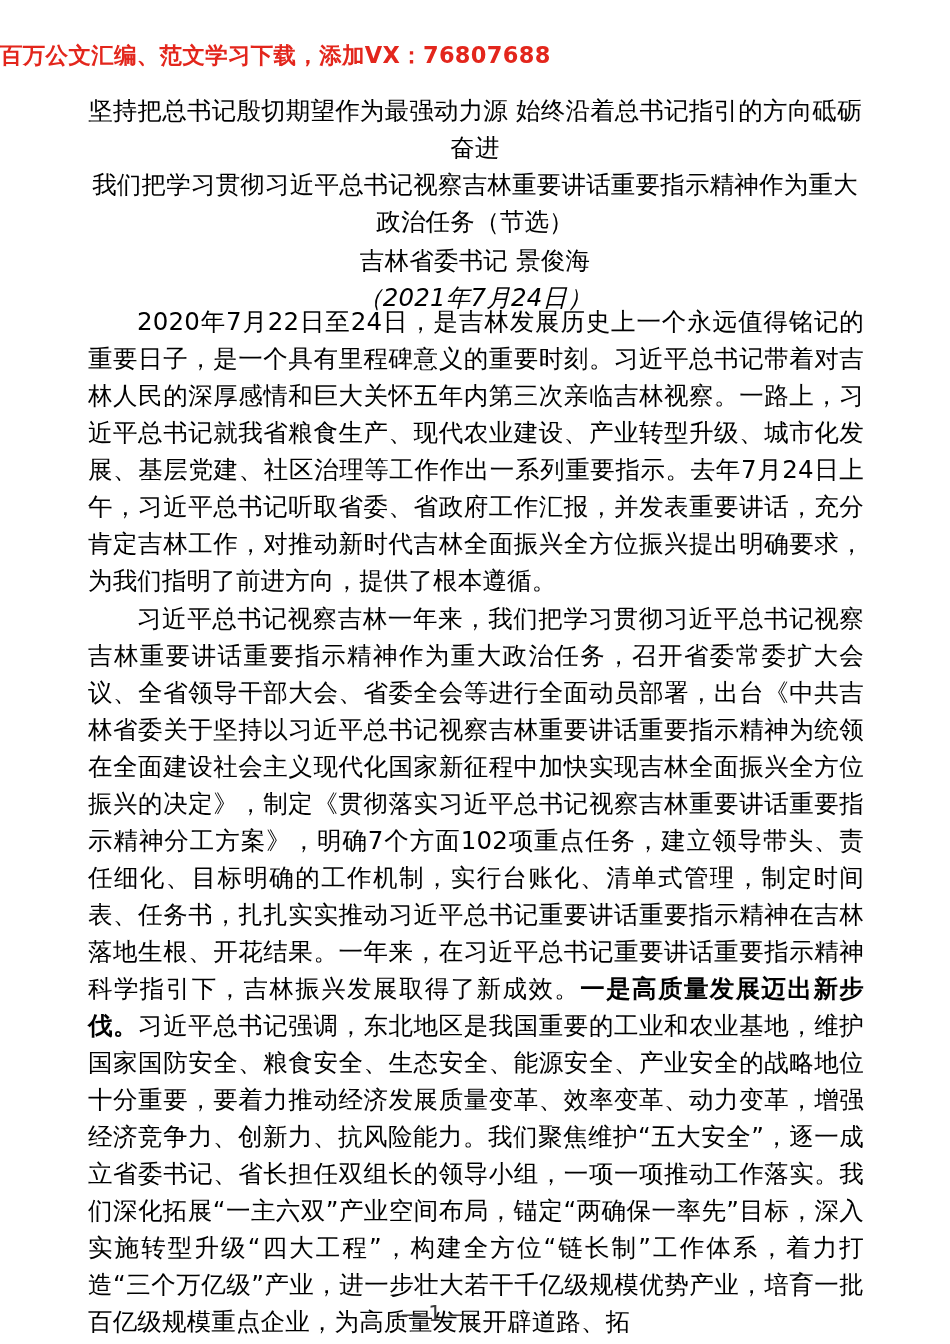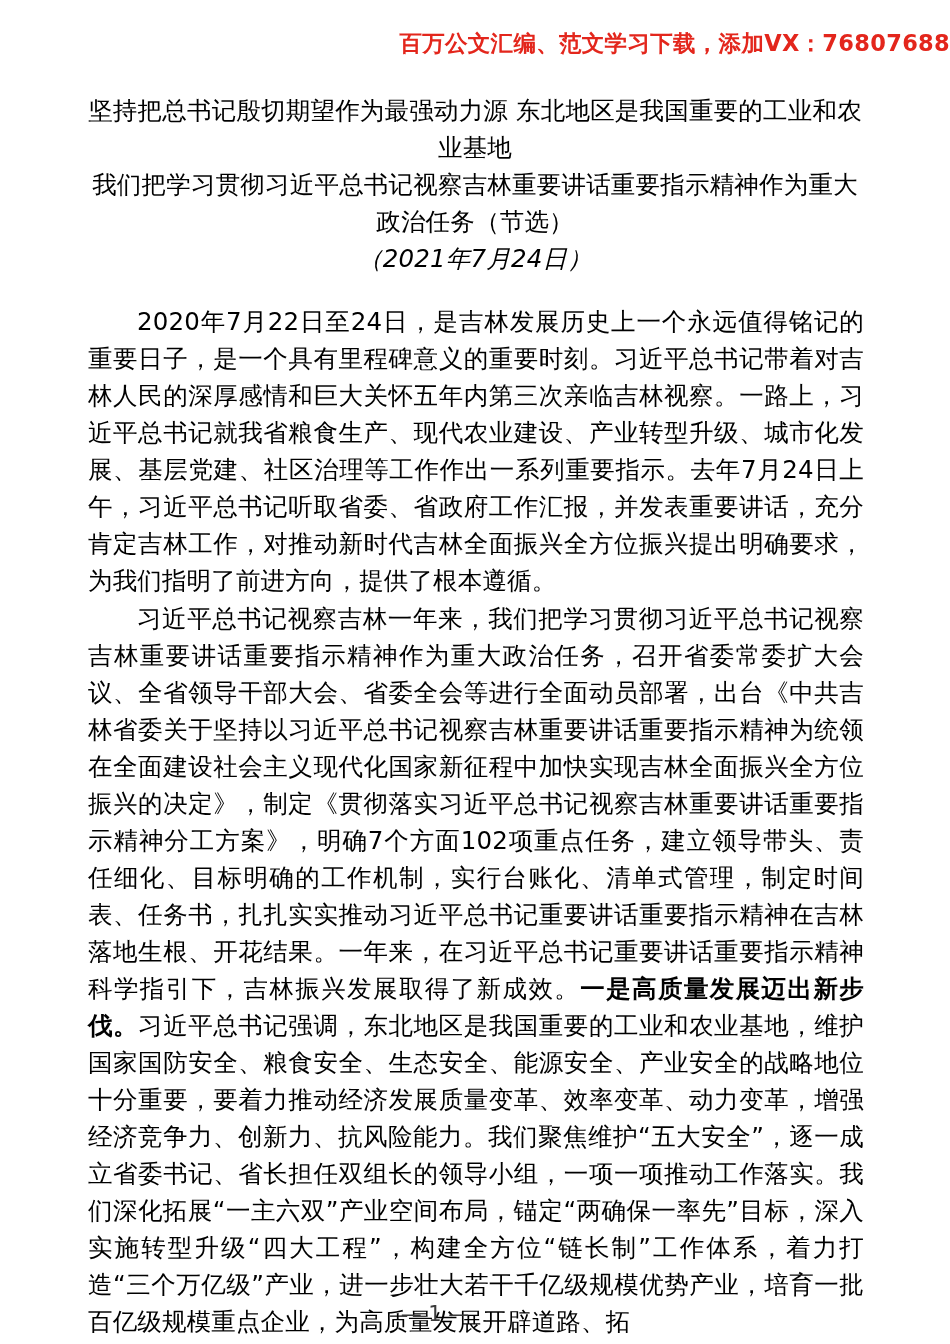--- a/index.html
+++ b/index.html
@@ -18,24 +18,24 @@
   .page {
     position: relative;
     width: 950px;
     height: 1344px;
     box-sizing: border-box;
   }
 
   
   .promo-header {
     position: absolute;
-    top: 28px;
+    top: 40px;
     left: 0;
     width: 950px;
-    text-align: right;
+    text-align: left;
     color: #e3261c;
     font-size: 22.5px;
     font-weight: 700;
     letter-spacing: 0.3px;
     white-space: nowrap;
   }
 
   
   .title-block {
     position: absolute;
@@ -97,22 +97,23 @@
   }
 </style>
 </head>
 <body>
 
 <div class="page">
 
   <div class="promo-header">百万公文汇编、范文学习下载，添加VX：76807688</div>
 
   <div class="title-block">
-    <div class="doc-title">坚持把总书记殷切期望作为最强动力源  东北地区是我国重要的工业和农业基地</div>
+    <div class="doc-title">坚持把总书记殷切期望作为最强动力源  始终沿着总书记指引的方向砥砺奋进</div>
     <div class="doc-title">我们把学习贯彻习近平总书记视察吉林重要讲话重要指示精神作为重大政治任务（节选）</div>
+    <div class="doc-author">吉林省委书记  景俊海</div>
     <div class="doc-date">（2021年7月24日）</div>
   </div>
 
   <div class="body-block">
     <p class="para">2020年7月22日至24日，是吉林发展历史上一个永远值得铭记的重要日子，是一个具有里程碑意义的重要时刻。习近平总书记带着对吉林人民的深厚感情和巨大关怀五年内第三次亲临吉林视察。一路上，习近平总书记就我省粮食生产、现代农业建设、产业转型升级、城市化发展、基层党建、社区治理等工作作出一系列重要指示。去年7月24日上午，习近平总书记听取省委、省政府工作汇报，并发表重要讲话，充分肯定吉林工作，对推动新时代吉林全面振兴全方位振兴提出明确要求，为我们指明了前进方向，提供了根本遵循。</p>
     <p class="para"><span>习近平总书记视察吉林一年来，我们把学习贯彻习近平总书记视察吉林重要讲话重要指示精神作为重大政治任务，召开省委常委扩大会议、全省领导干部大会、省委全会等进行全面动员部署，出台《中共吉林省委关于坚持以习近平总书记视察吉林重要讲话重要指示精神为统领在全面建设社会主义现代化国家新征程中加快实现吉林全面振兴全方位振兴的决定》，制定《贯彻落实习近平总书记视察吉林重要讲话重要指示精神分工方案》，明确7个方面102项重点任务，建立领导带头、责任细化、目标明确的工作机制，实行台账化、清单式管理，制定时间表、任务书，扎扎实实推动习近平总书记重要讲话重要指示精神在吉林落地生根、开花结果。一年来，在习近平总书记重要讲话重要指示精神科学指引下，吉林振兴发展取得了新成效。</span><span class="em-bold">一是高质量发展迈出新步伐。</span><span>习近平总书记强调，东北地区是我国重要的工业和农业基地，维护国家国防安全、粮食安全、生态安全、能源安全、产业安全的战略地位十分重要，要着力推动经济发展质量变革、效率变革、动力变革，增强经济竞争力、创新力、抗风险能力。我们聚焦维护“五大安全”，逐一成立省委书记、省长担任双组长的领导小组，一项一项推动工作落实。我们深化拓展“一主六双”产业空间布局，锚定“两确保一率先”目标，深入实施转型升级“四大工程”，构建全方位“链长制”工作体系，着力打造“三个万亿级”产业，进一步壮大若干千亿级规模优势产业，培育一批百亿级规模重点企业，为高质量发展开辟道路、拓</span></p>
   </div>
 
   <div class="page-footer">— 1 —</div>
 

